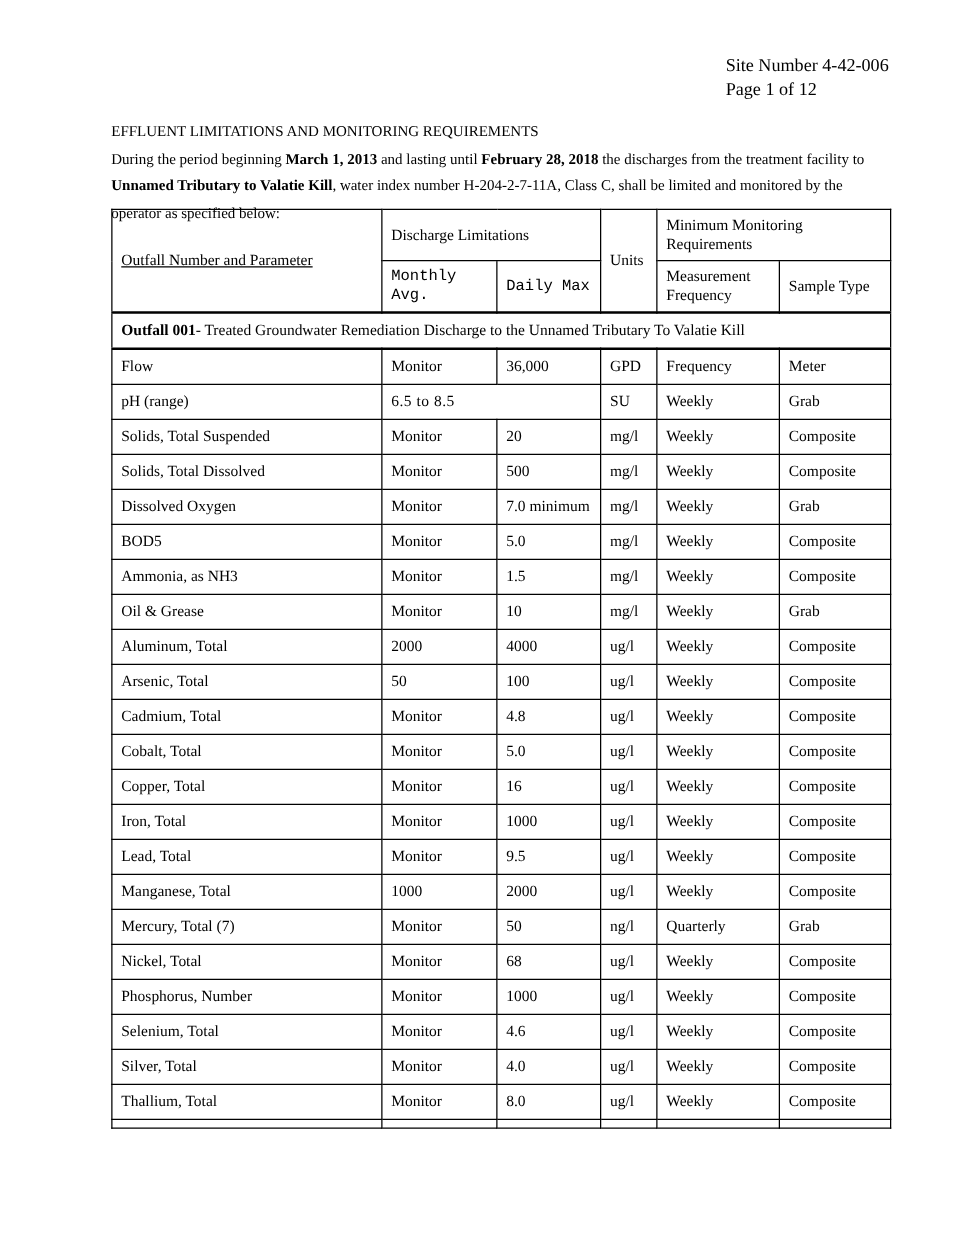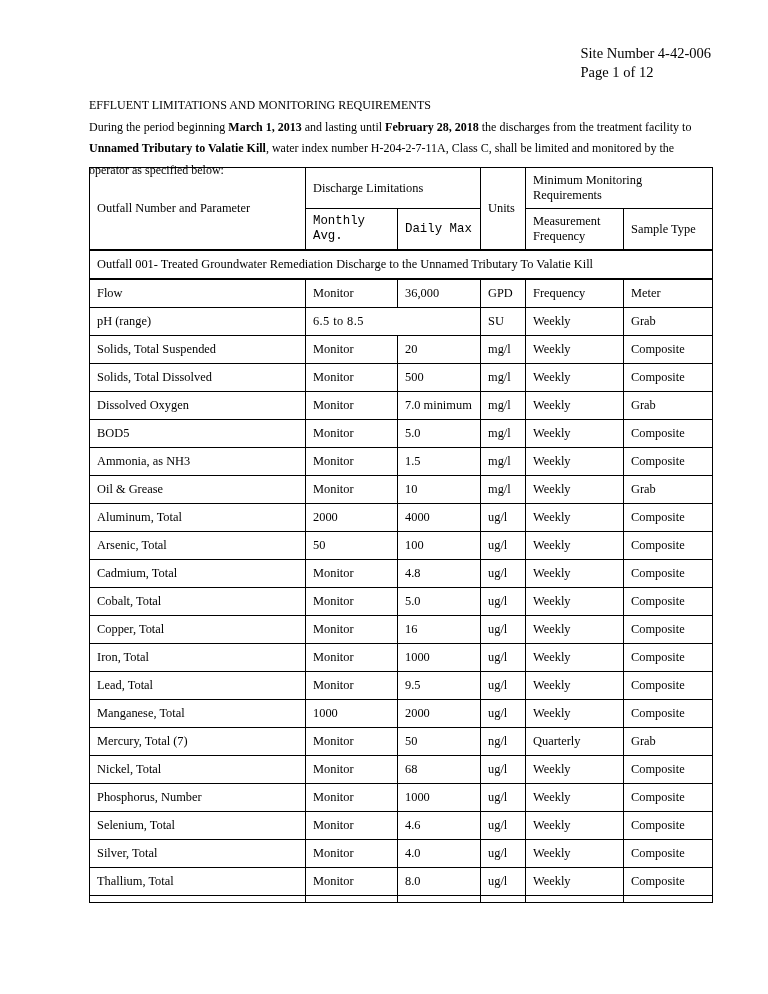--- a/index.html
+++ b/index.html
@@ -66,32 +66,32 @@
   }
   
   col.c-param  { width: 216px; }
   col.c-month  { width: 92px; }
   col.c-daily  { width: 83px; }
   col.c-units  { width: 45px; }
   col.c-freq   { width: 98px; }
   col.c-sample { width: 89px; }
 
   .hdr-cell { vertical-align: top; padding-top: 8px; }
-  .hdr-param { vertical-align: middle; padding-left: 7px; }
+  .hdr-param { vertical-align: middle; padding-left: 7px; text-decoration: underline; }
   .hdr-units { vertical-align: middle; text-align: left; }
   .hdr-sub { vertical-align: bottom; padding-bottom: 5px; font-family: Liberation Mono, monospace; }
   .hdr-sub-top { vertical-align: top; padding-top: 6px; }
 
   .outfall-row td {
     border-top: 2px solid #000;
     border-bottom: 2px solid #000;
     padding-top: 6px;
     padding-bottom: 6px;
   }
-  .outfall-row b { font-weight: normal; }
+  .outfall-row b { font-weight: bold; }
 
   .data-row td { height: 17px; }
   .cell-center { text-align: center; margin-top: 30px; }
   .cell-bold { font-weight: bold; }
   .ph-cell { text-align: left; padding-left: 22px; letter-spacing: 0.4px; margin-top: 26px; }
   .blank-row td { height: 6px; padding: 0; }
 </style>
 </head>
 <body>
 

